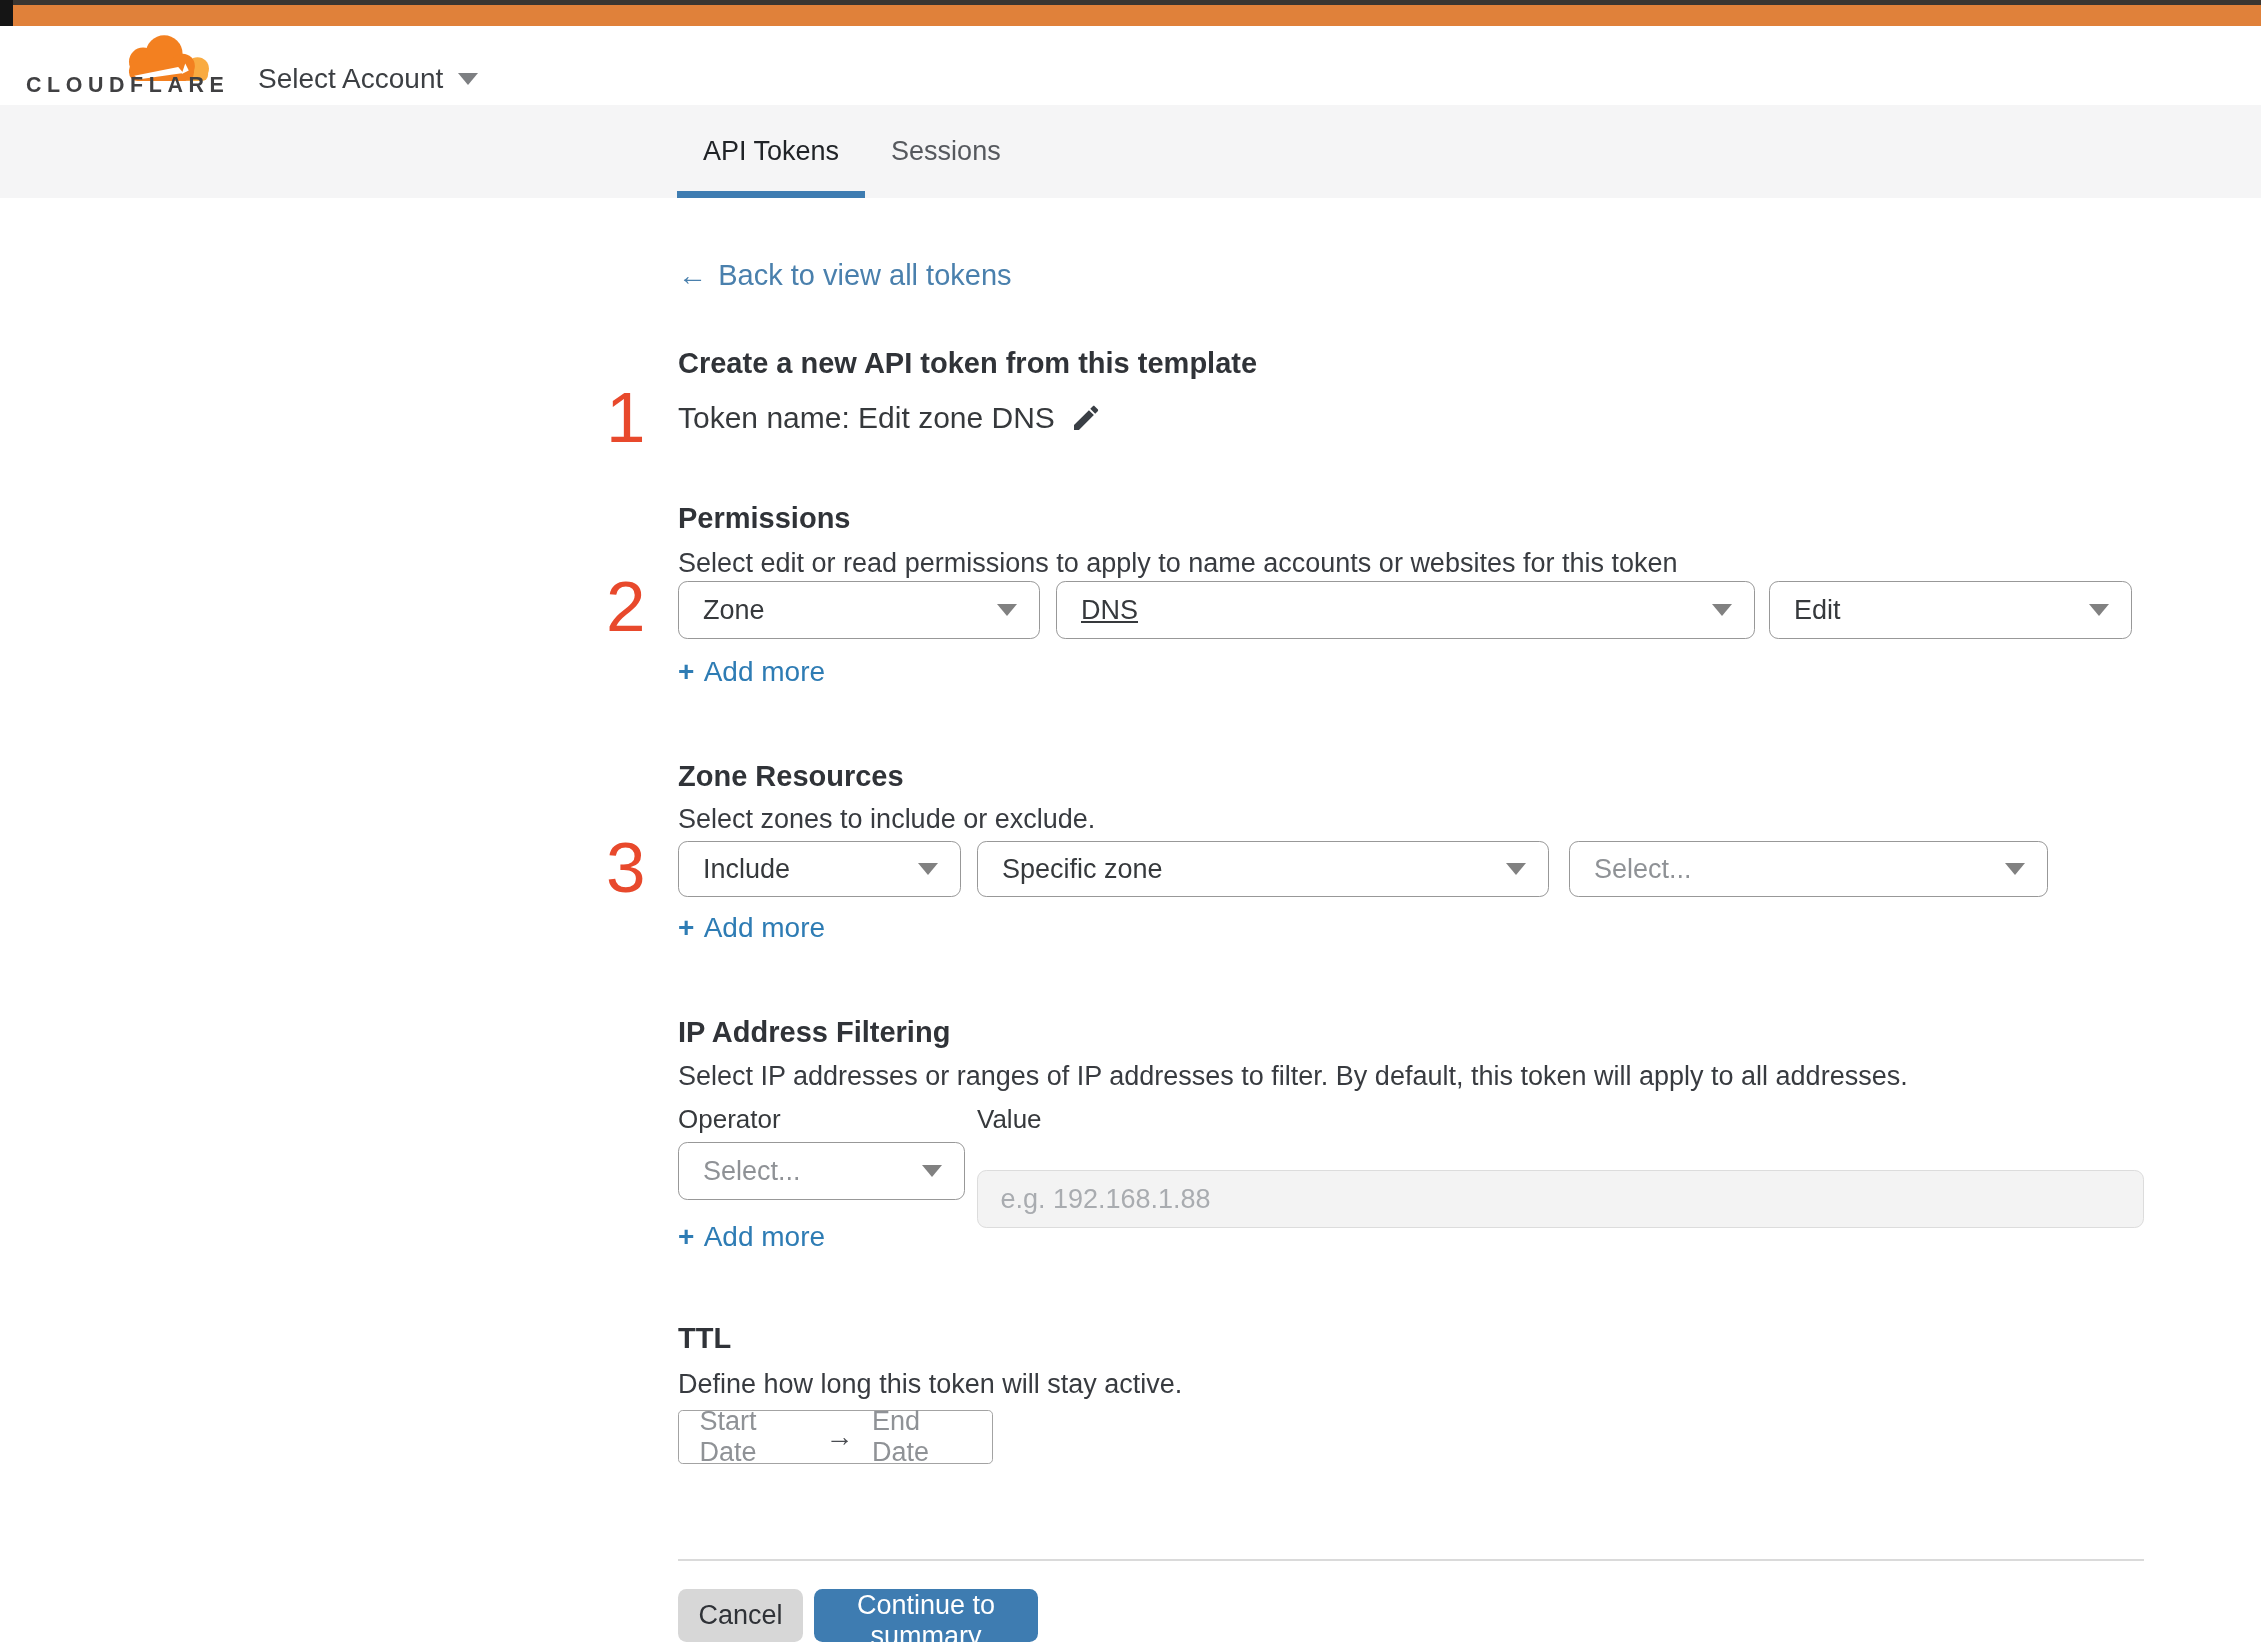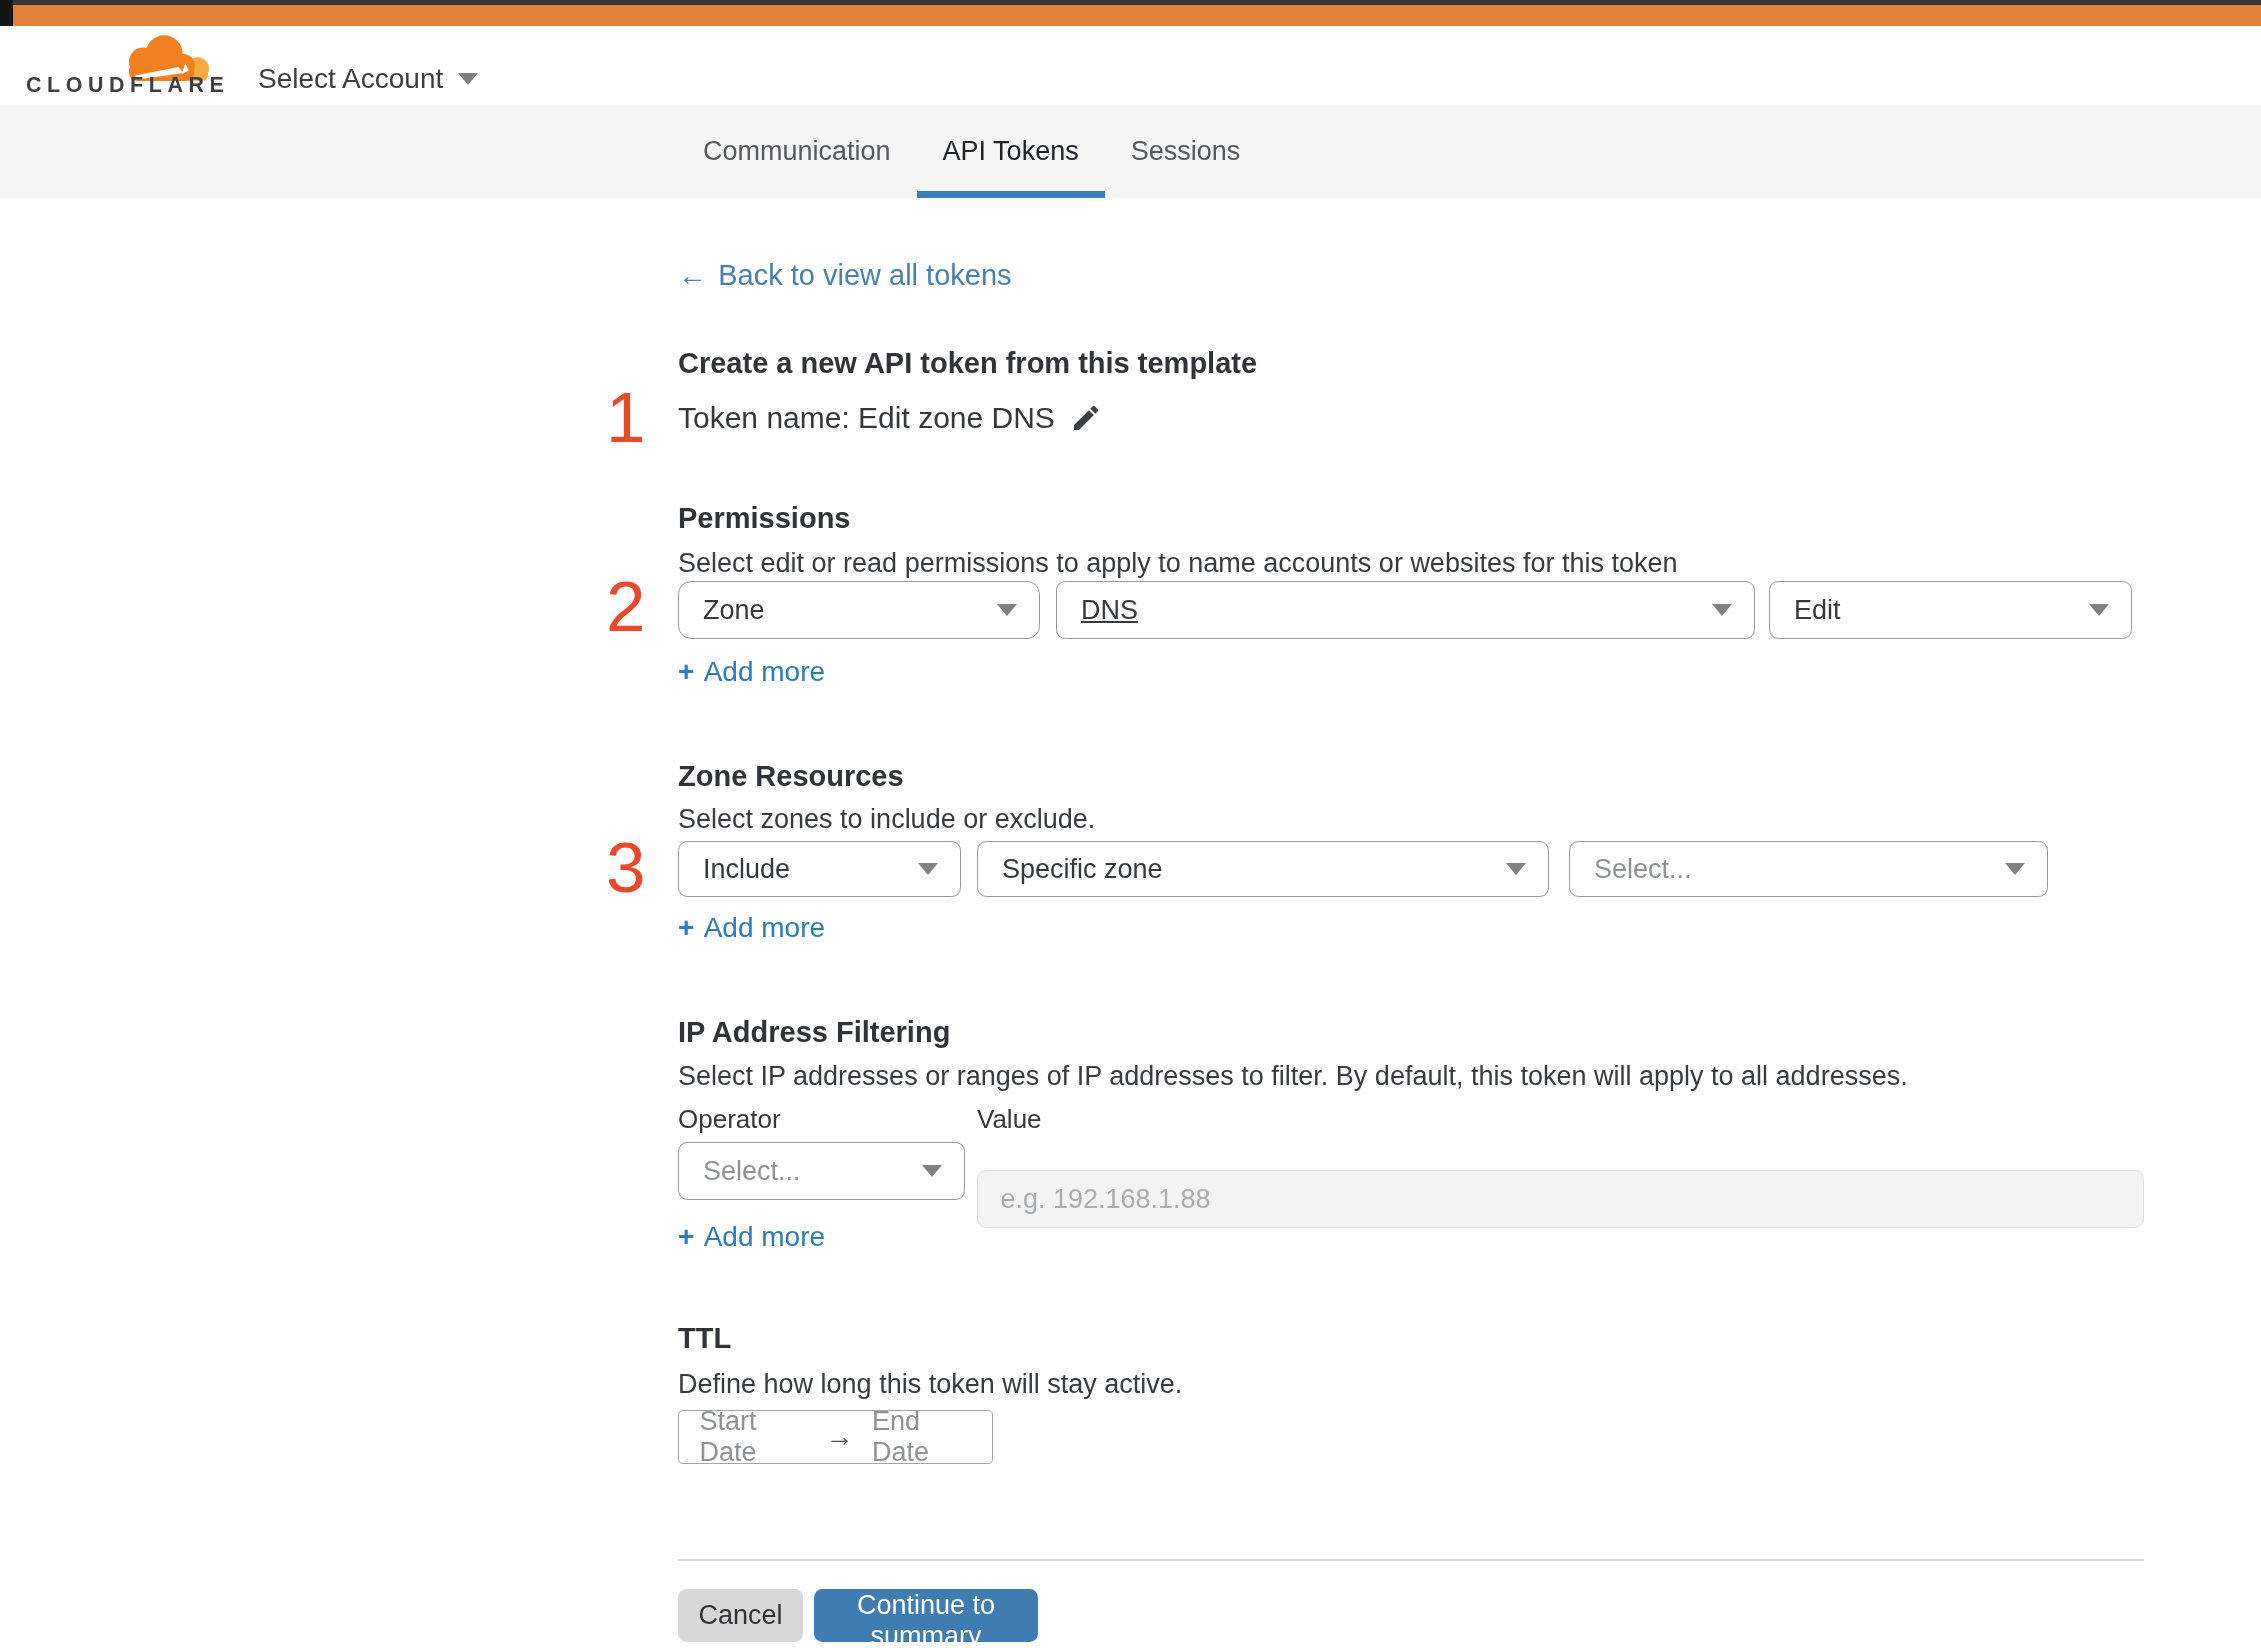--- a/index.html
+++ b/index.html
@@ -97,21 +97,20 @@
     <div class="brand">CLOUDFLARE</div>
   </div>
   <div class="account">
     <span>Select Account</span>
     <span class="caret"></span>
   </div>
 </div>
 
 <div class="tabbar">
   <div class="tabs">
-    <div class="tab">Communication</div>
     <div class="tab active">API Tokens</div>
     <div class="tab">Sessions</div>
   </div>
 </div>
 
 <div class="abs back-link">
   <span>←</span>
   <span>Back to view all tokens</span>
 </div>
 
@@ -124,21 +123,21 @@
   <span>Token name: Edit zone DNS</span>
   <span class="pencil">
     <svg viewBox="0 0 24 24">
         <path d="M3 17.3V21h3.7L17.9 9.8l-3.7-3.7L3 17.3zM20.8 6.9c.4-.4.4-1 0-1.4l-2.3-2.3c-.4-.4-1-.4-1.4 0l-1.9 1.9 3.7 3.7 1.9-1.9z"></path>
       </svg>
   </span>
 </div>
 
 <div class="abs h2" style="top:502px;left:678px;">Permissions</div>
 <div class="abs desc" style="top:548px;left:678px;">Select edit or read permissions to apply to name accounts or websites for this token</div>
-<div class="select" style="top:581px;left:678px;width:362px;border-radius:13px;">
+<div class="select" style="top:581px;left:678px;width:362px;">
   <span>Zone</span>
   <span class="caret"></span>
 </div>
 <div class="select" style="top:581px;left:1056px;width:699px;text-decoration:underline;">
   <span>DNS</span>
   <span class="caret"></span>
 </div>
 <div class="select" style="top:581px;left:1769px;width:363px;">
   <span>Edit</span>
   <span class="caret"></span>

